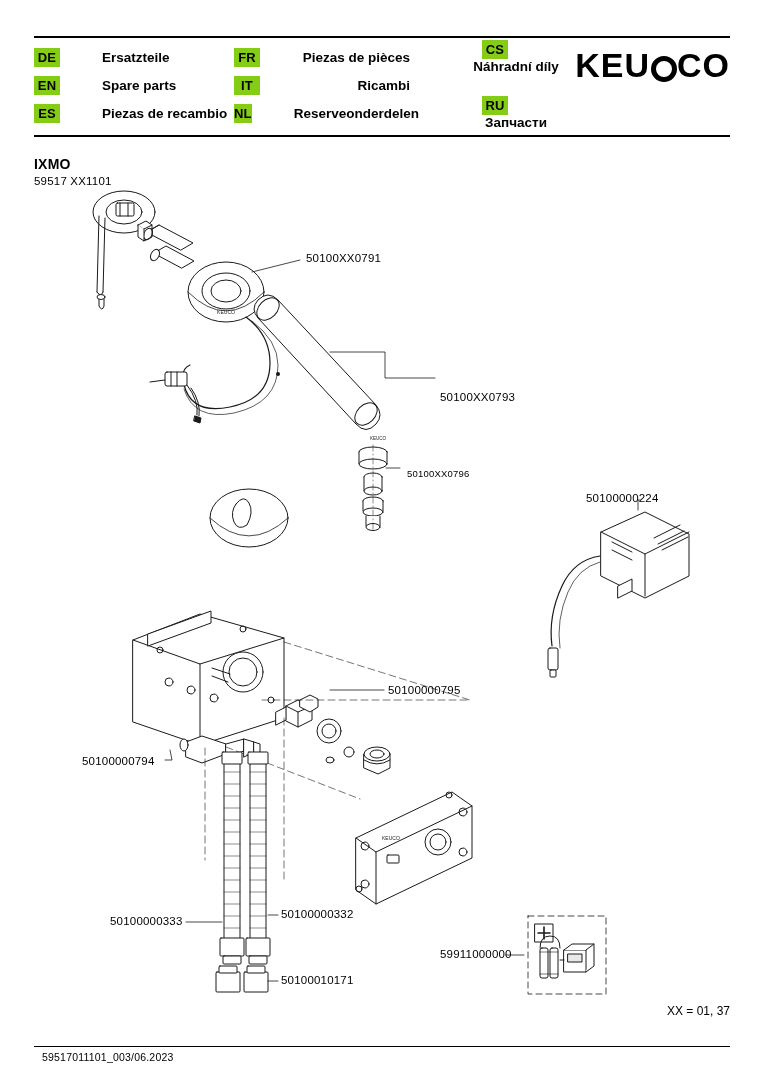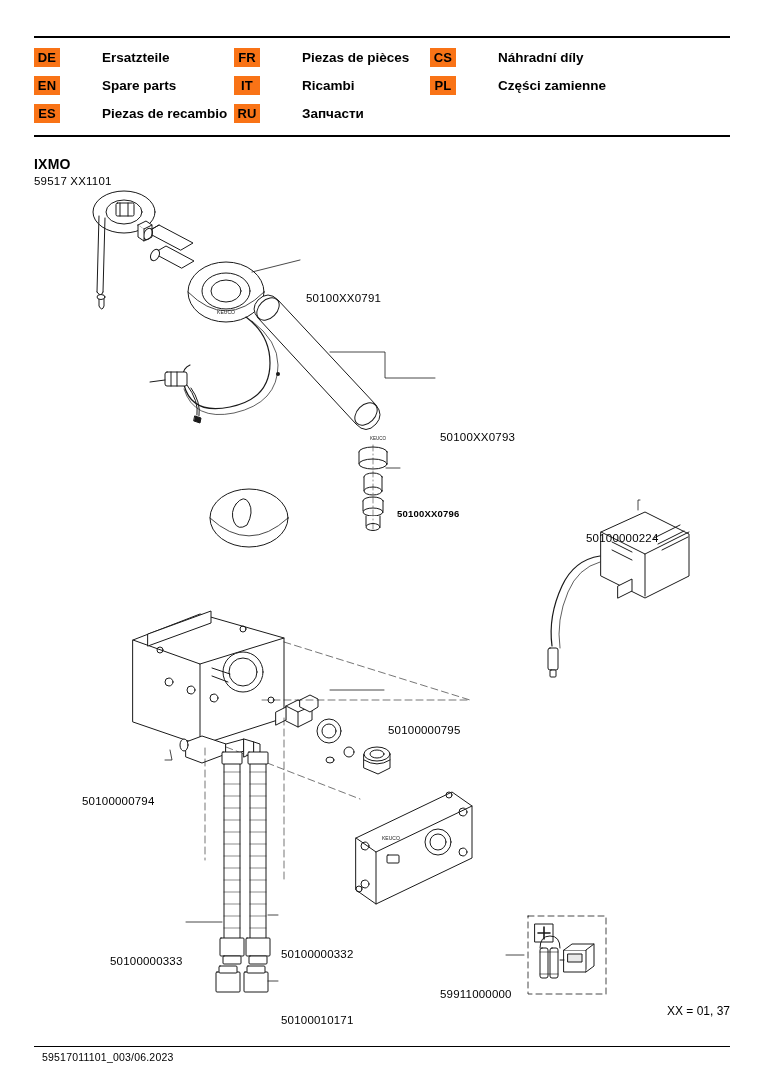--- a/index.html
+++ b/index.html
@@ -44,25 +44,25 @@
   .lang-row {
     display: flex;
     align-items: center;
     height: 28px;
   }
   .lang-cell {
     display: flex;
     align-items: center;
   }
   .lang-cell.c1 { width: 200px; }
-  .lang-cell.c2 { width: 196px; }
-  .lang-cell.c3 { width: 180px; }
+  .lang-cell.c2 { width: 176px; justify-content: space-between; }
+  .lang-cell.c3 { width: 180px; flex-direction: column; }
 
   .lang-code {
-    background: #f97316;
+    background: #84cc16;
     font-weight: bold;
     font-size: 13px;
     width: 26px;
     height: 19px;
     line-height: 19px;
     text-align: center;
     margin-right: 10px;
     letter-spacing: 0.2px;
   }
   .lang-name {
@@ -121,21 +121,20 @@
     height: 1080px;
     pointer-events: none;
   }
 
   
   .callout {
     position: absolute;
     font-size: 11.5px;
     letter-spacing: 0.2px;
     white-space: nowrap;
-    margin-top: 40px;
   }
   .callout.small { font-size: 9.5px; }
 
   .xx-note {
     position: absolute;
     right: 34px;
     top: 1004px;
     font-size: 12px;
   }
   .xx-note b { font-weight: normal; }
@@ -181,37 +180,42 @@
 
       <div class="lang-row">
         <div class="lang-cell c1">
           <span class="lang-code">EN</span>
           <span class="lang-name">Spare parts</span>
         </div>
         <div class="lang-cell c2">
           <span class="lang-code">IT</span>
           <span class="lang-name">Ricambi</span>
         </div>
-        <div class="lang-cell c3">
-          <span class="lang-code">PL</span>
-          <span class="lang-name">Części zamienne</span>
-        </div>
       </div>
 
       <div class="lang-row">
         <div class="lang-cell c1">
           <span class="lang-code">ES</span>
           <span class="lang-name">Piezas de recambio</span>
         </div>
+        <div class="lang-cell c2">
+          <span class="lang-code">NL</span>
+          <span class="lang-name">Reserveonderdelen</span>
+        </div>
         <div class="lang-cell c3">
           <span class="lang-code">RU</span>
           <span class="lang-name">Запчасти</span>
         </div>
       </div>
 
+      <div class="brand">
+        <span>KEU</span>
+          <span class="oglyph"></span>
+          <span style="margin-left:-1px">CO</span>
+      </div>
     </div>
 
     <div class="rule"></div>
   </div>
 
   <div class="title-block">
     <div class="product-title">IXMO</div>
     <div class="product-code">59517 XX1101</div>
   </div>
 
@@ -457,21 +461,21 @@
         <path d="M540 974 l18 0" stroke="#1a1a1a" stroke-width="0.6"></path>
         <path d="M560 960 l4 0" stroke="#1a1a1a"></path>
       </g>
       <path d="M506 955 L524 955" stroke="#1a1a1a" stroke-width="0.8"></path>
 
     </g>
   </svg>
 
   <div class="callout" style="left:306px; top:252px;">50100XX0791</div>
   <div class="callout" style="left:440px; top:391px;">50100XX0793</div>
-  <div class="callout small" style="left:397px; top:468px;font-weight:bold;">50100XX0796</div>
+  <div class="callout small" style="left:407px; top:468px;">50100XX0796</div>
   <div class="callout" style="left:586px; top:492px;">50100000224</div>
   <div class="callout" style="left:388px; top:684px;">50100000795</div>
   <div class="callout" style="left:82px; top:755px;">50100000794</div>
   <div class="callout" style="left:281px; top:908px;">50100000332</div>
   <div class="callout" style="left:110px; top:915px;">50100000333</div>
   <div class="callout" style="left:281px; top:974px;">50100010171</div>
   <div class="callout" style="left:428px; top:948px;padding-left:12px;">59911000000</div>
 
   <div class="xx-note">
     <b>XX</b><span> = 01, 37</span>

